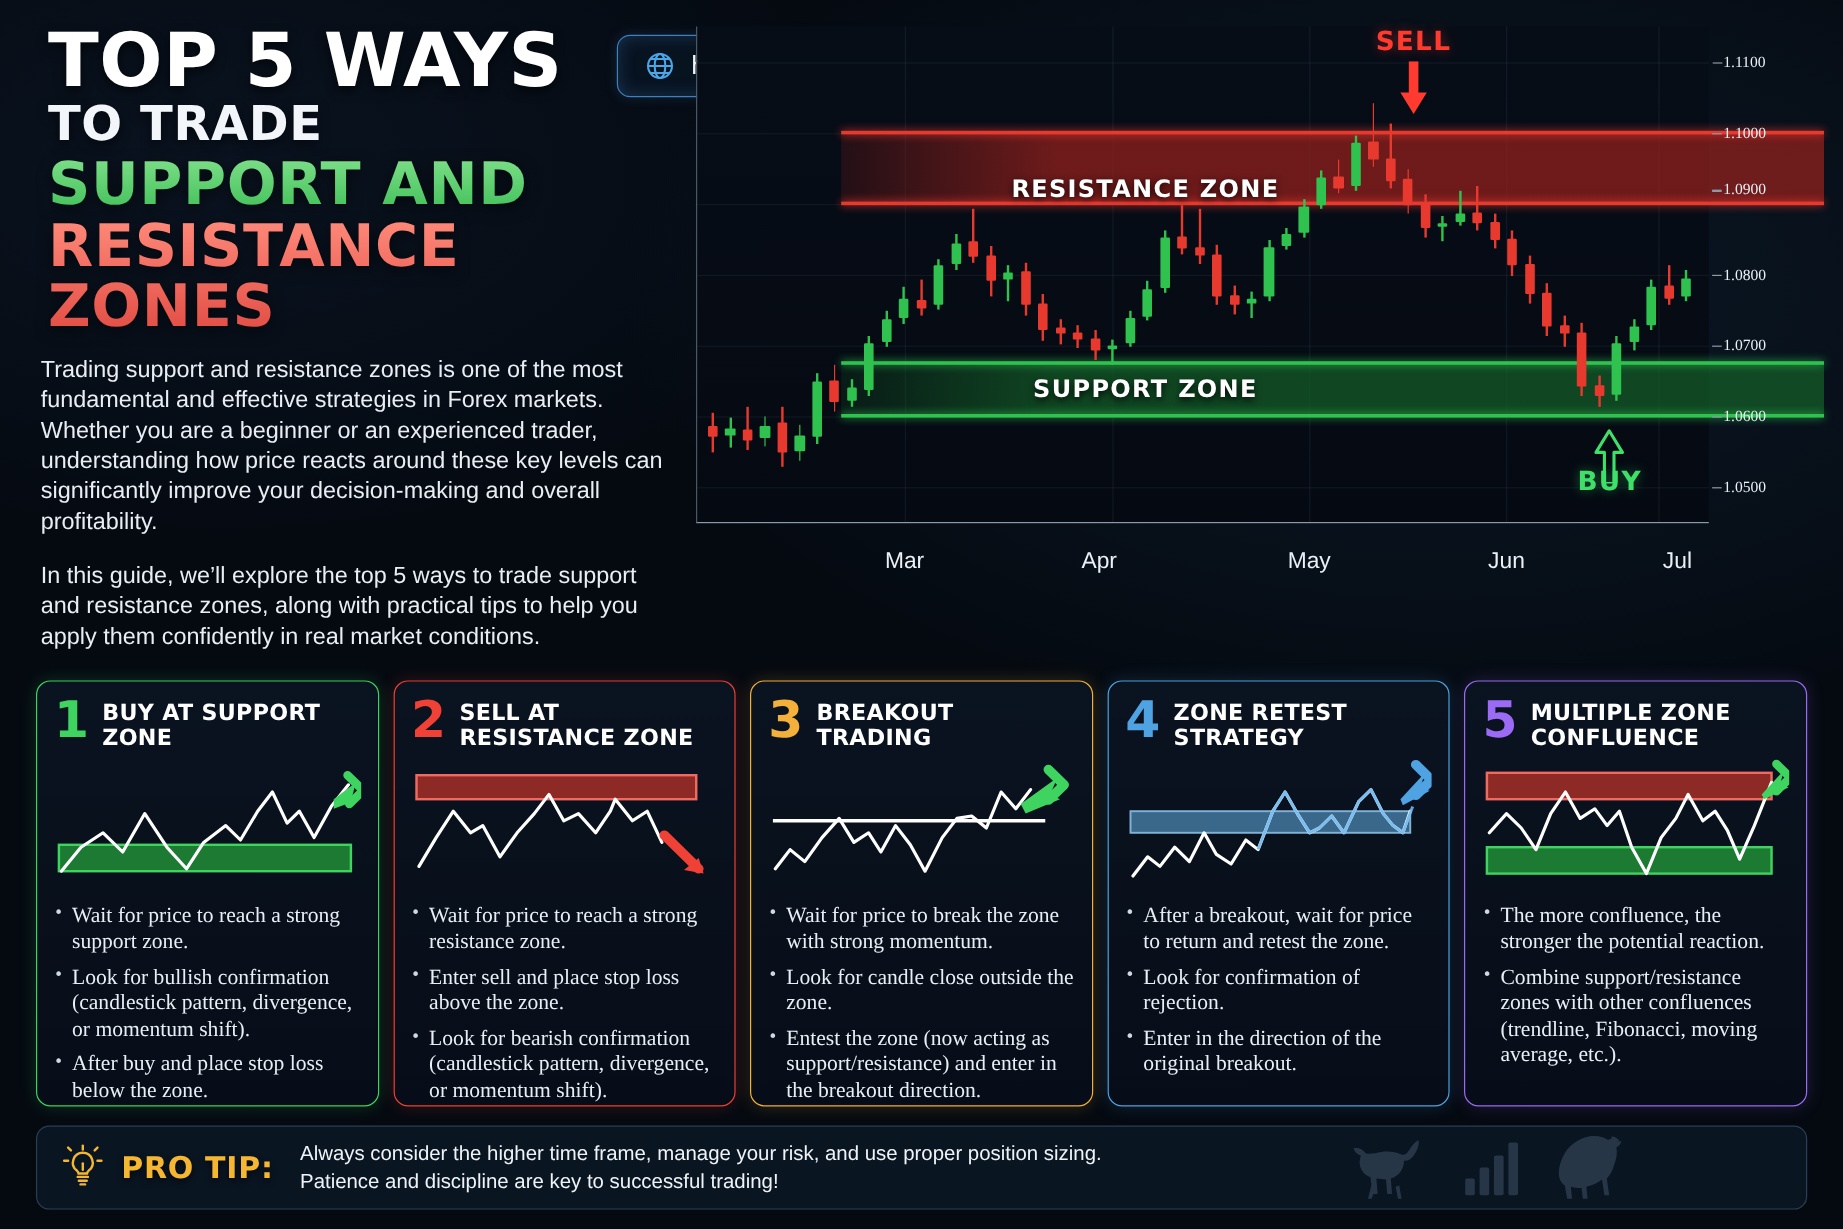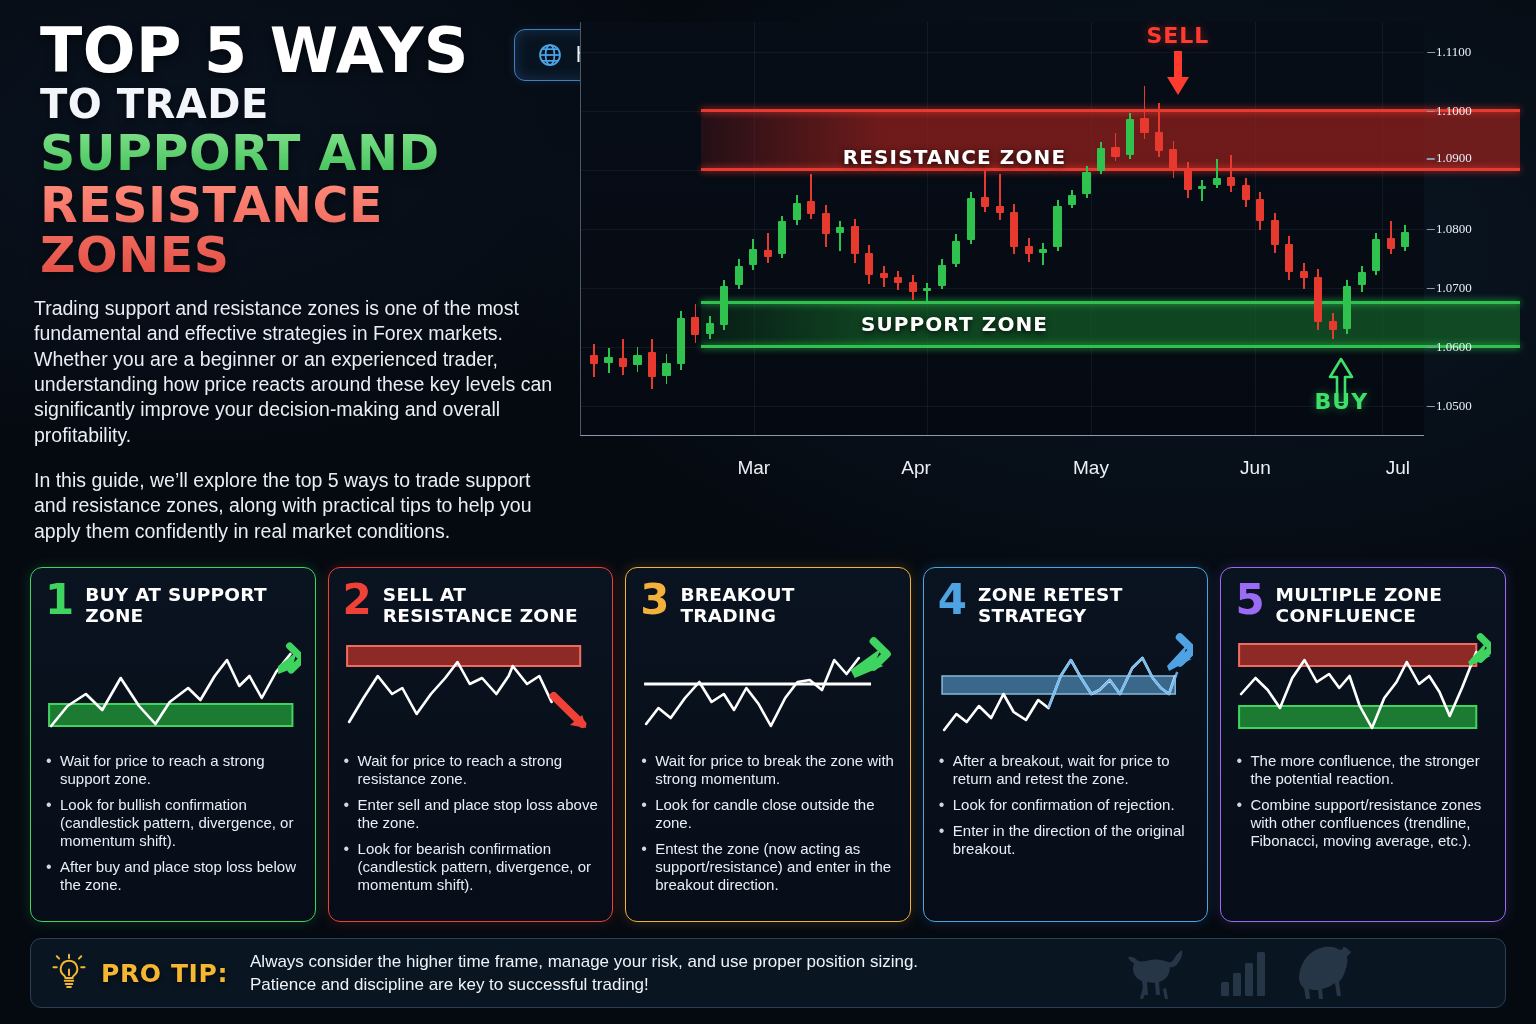--- a/index.html
+++ b/index.html
@@ -68,22 +68,22 @@
   .card{flex:1;box-sizing:border-box;border-radius:12px;padding:14px 14px 10px 14px;
         background:linear-gradient(180deg,#0a1320 0%,#070d18 100%);
         position:relative;display:flex;flex-direction:column;}
   .card .head{display:flex;align-items:flex-start;gap:11px;}
   .card .num{font-size:42px;line-height:.88;font-weight:900;
              font-family:"DejaVu Sans","Liberation Sans",sans-serif;}
   .card .ttl{font-size:18.5px;line-height:1.12;font-weight:900;color:#fff;padding-top:3px;
              letter-spacing:.25px;font-family:"DejaVu Sans","Liberation Sans",sans-serif;}
   .card .mini{height:112px;margin:6px 0 8px 0;position:relative;}
   .card ul{list-style:none;margin:0;padding:0;}
-  .card li{position:relative;padding-left:15px;margin-bottom:8px;font-size:15px;
-           line-height:1.20;color:#e8eef5;}
+  .card li{position:relative;padding-left:15px;margin-bottom:8px;font-size:18px;
+           line-height:1.20;color:#e8eef5;font-family:Liberation Serif, serif;}
   .card li:before{content:"•";position:absolute;left:1px;top:-1px;color:#cfd9e3;font-size:16px;}
 
   
   .protip{position:absolute;left:30px;top:938px;width:1476px;height:70px;box-sizing:border-box;
     border-radius:11px;border:1.5px solid #2a3e55;background:rgba(12,24,38,.85);
     display:flex;align-items:center;padding:0 20px;gap:14px;}
   .protip .lbl{font-size:25px;font-weight:900;color:#f5b731;letter-spacing:.6px;
                font-family:"DejaVu Sans","Liberation Sans",sans-serif;
                text-shadow:0 2px 5px rgba(0,0,0,.6);}
   .protip .lines{margin-left:8px;}

